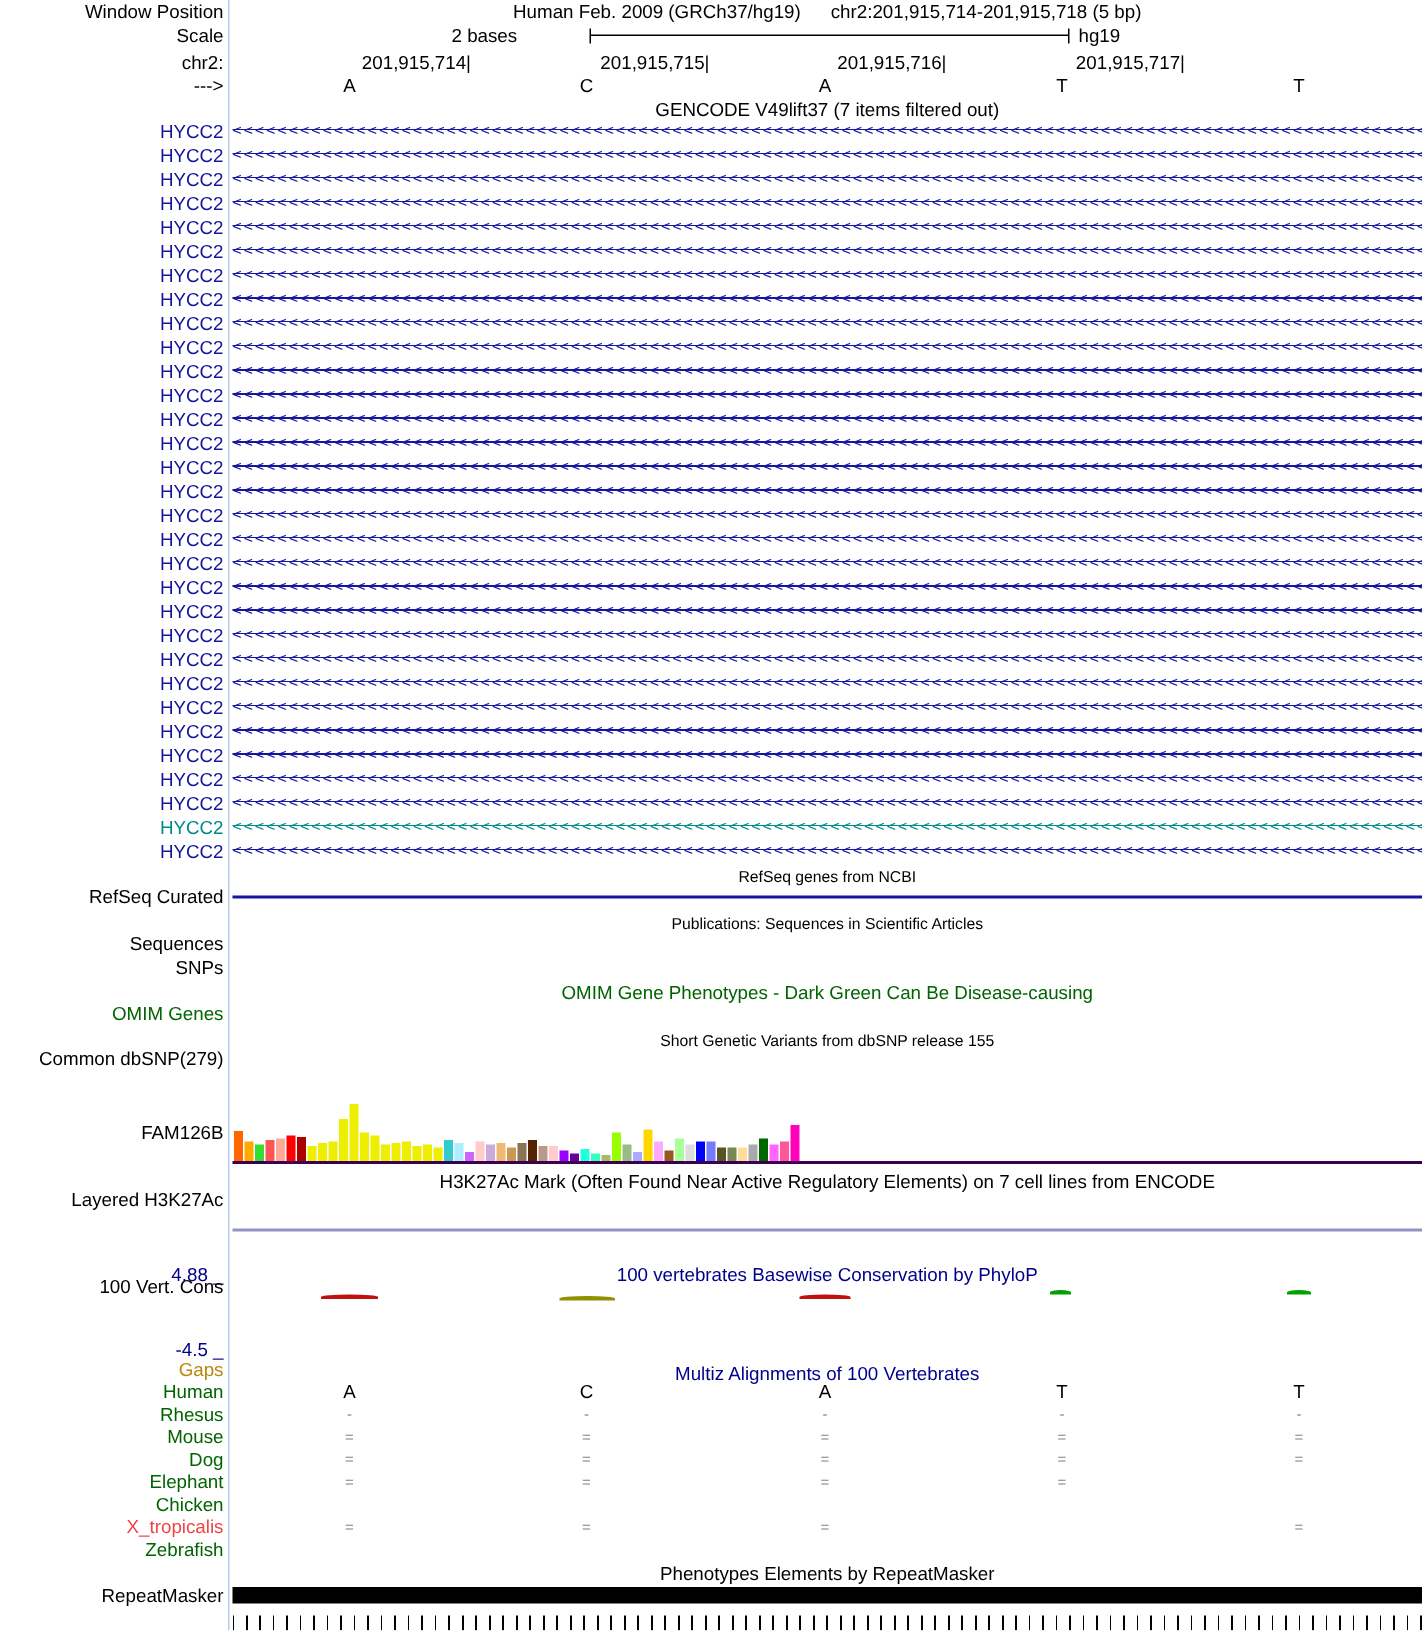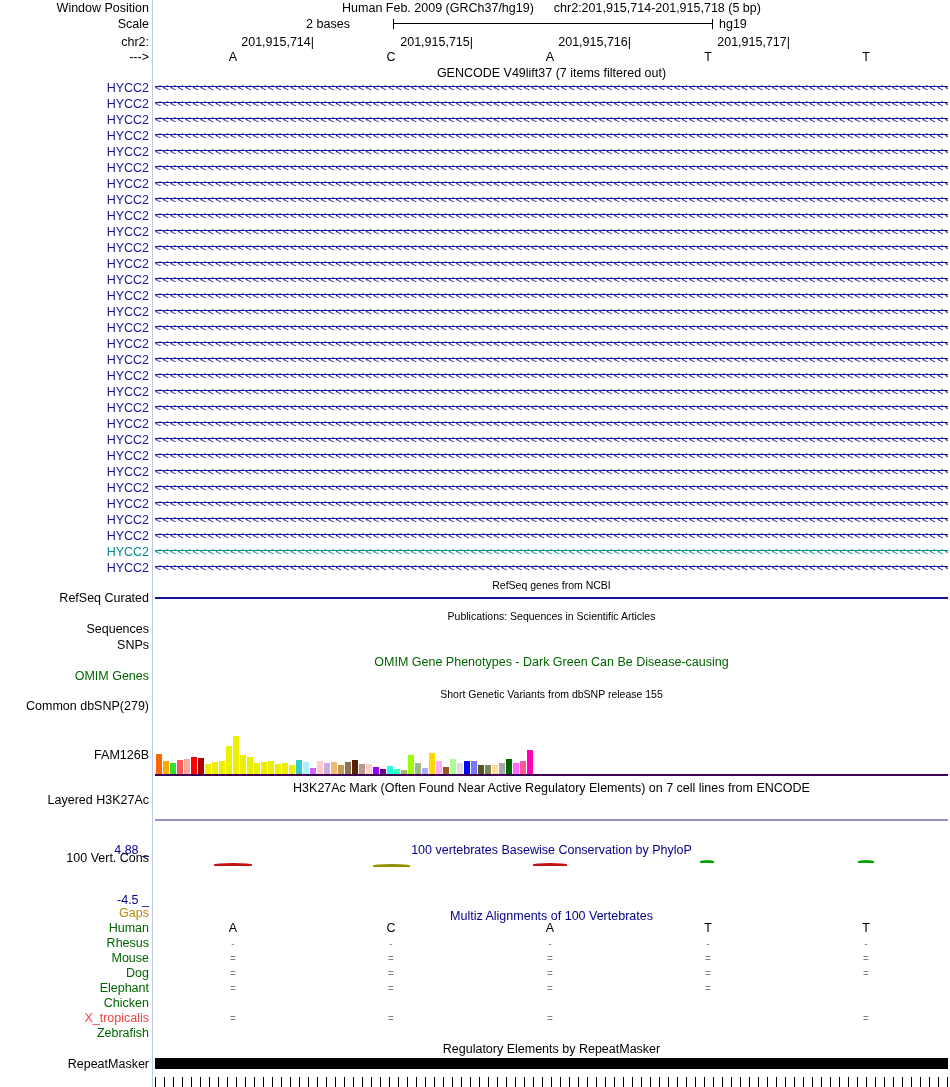--- a/index.html
+++ b/index.html
@@ -41,21 +41,21 @@
 
 <div id="browser">
   <div class="abs left-guide"></div>
 
   <div class="left-label" style="top:1px">Window Position</div>
   <div class="center-title" style="top:1px">
     <span>Human Feb. 2009 (GRCh37/hg19)</span><span style="display:inline-block;width:20px"></span><span>chr2:201,915,714-201,915,718 (5 bp)</span>
   </div>
 
   <div class="left-label" style="top:17px">Scale</div>
-  <div class="abs" style="top:17px;left:276px;width:104px;text-align:center">2 bases</div>
+  <div class="abs" style="top:17px;left:301px;width:104px;text-align:left">2 bases</div>
   <div class="scale-bar"></div>
   <div class="abs" style="top:17px;left:719px">hg19</div>
 
   <div class="left-label" style="top:35px">chr2:</div>
   <div class="abs" style="top:35px;left:0;width:950px;height:15px">
       <span class="coord" style="left: 184px; top: 0px;">201,915,714|</span>
       <span class="coord" style="left: 343px; top: 0px;">201,915,715|</span>
       <span class="coord" style="left: 501px; top: 0px;">201,915,716|</span>
       <span class="coord" style="left: 660px; top: 0px;">201,915,717|</span>
     </div>
@@ -258,18 +258,18 @@
       <span class="mz-cell mz-mark" style="left: 696px; top: 981px;">=</span>
       <div class="left-label" style="top: 996px; color: rgb(0, 100, 0);">Chicken</div>
       <div class="left-label" style="top: 1011px; color: #ef4444;">X_tropicalis</div>
       <span class="mz-cell mz-mark" style="left: 221px; top: 1011px;">=</span>
       <span class="mz-cell mz-mark" style="left: 379px; top: 1011px;">=</span>
       <span class="mz-cell mz-mark" style="left: 538px; top: 1011px;">=</span>
       <span class="mz-cell mz-mark" style="left: 854px; top: 1011px;">=</span>
       <div class="left-label" style="top: 1026px; color: rgb(0, 100, 0);">Zebrafish</div>
     </div>
 
-  <div class="center-title" style="top:1042px">Regulatory Elements by RepeatMasker</div>
+  <div class="center-title" style="top:1042px">Phenotypes Elements by RepeatMasker</div>
   <div class="left-label" style="top:1057px">RepeatMasker</div>
   <div class="abs repeat-bar"></div>
 
   <div class="abs bottom-ticks"></div>
 </div>
 
 </body></html>

